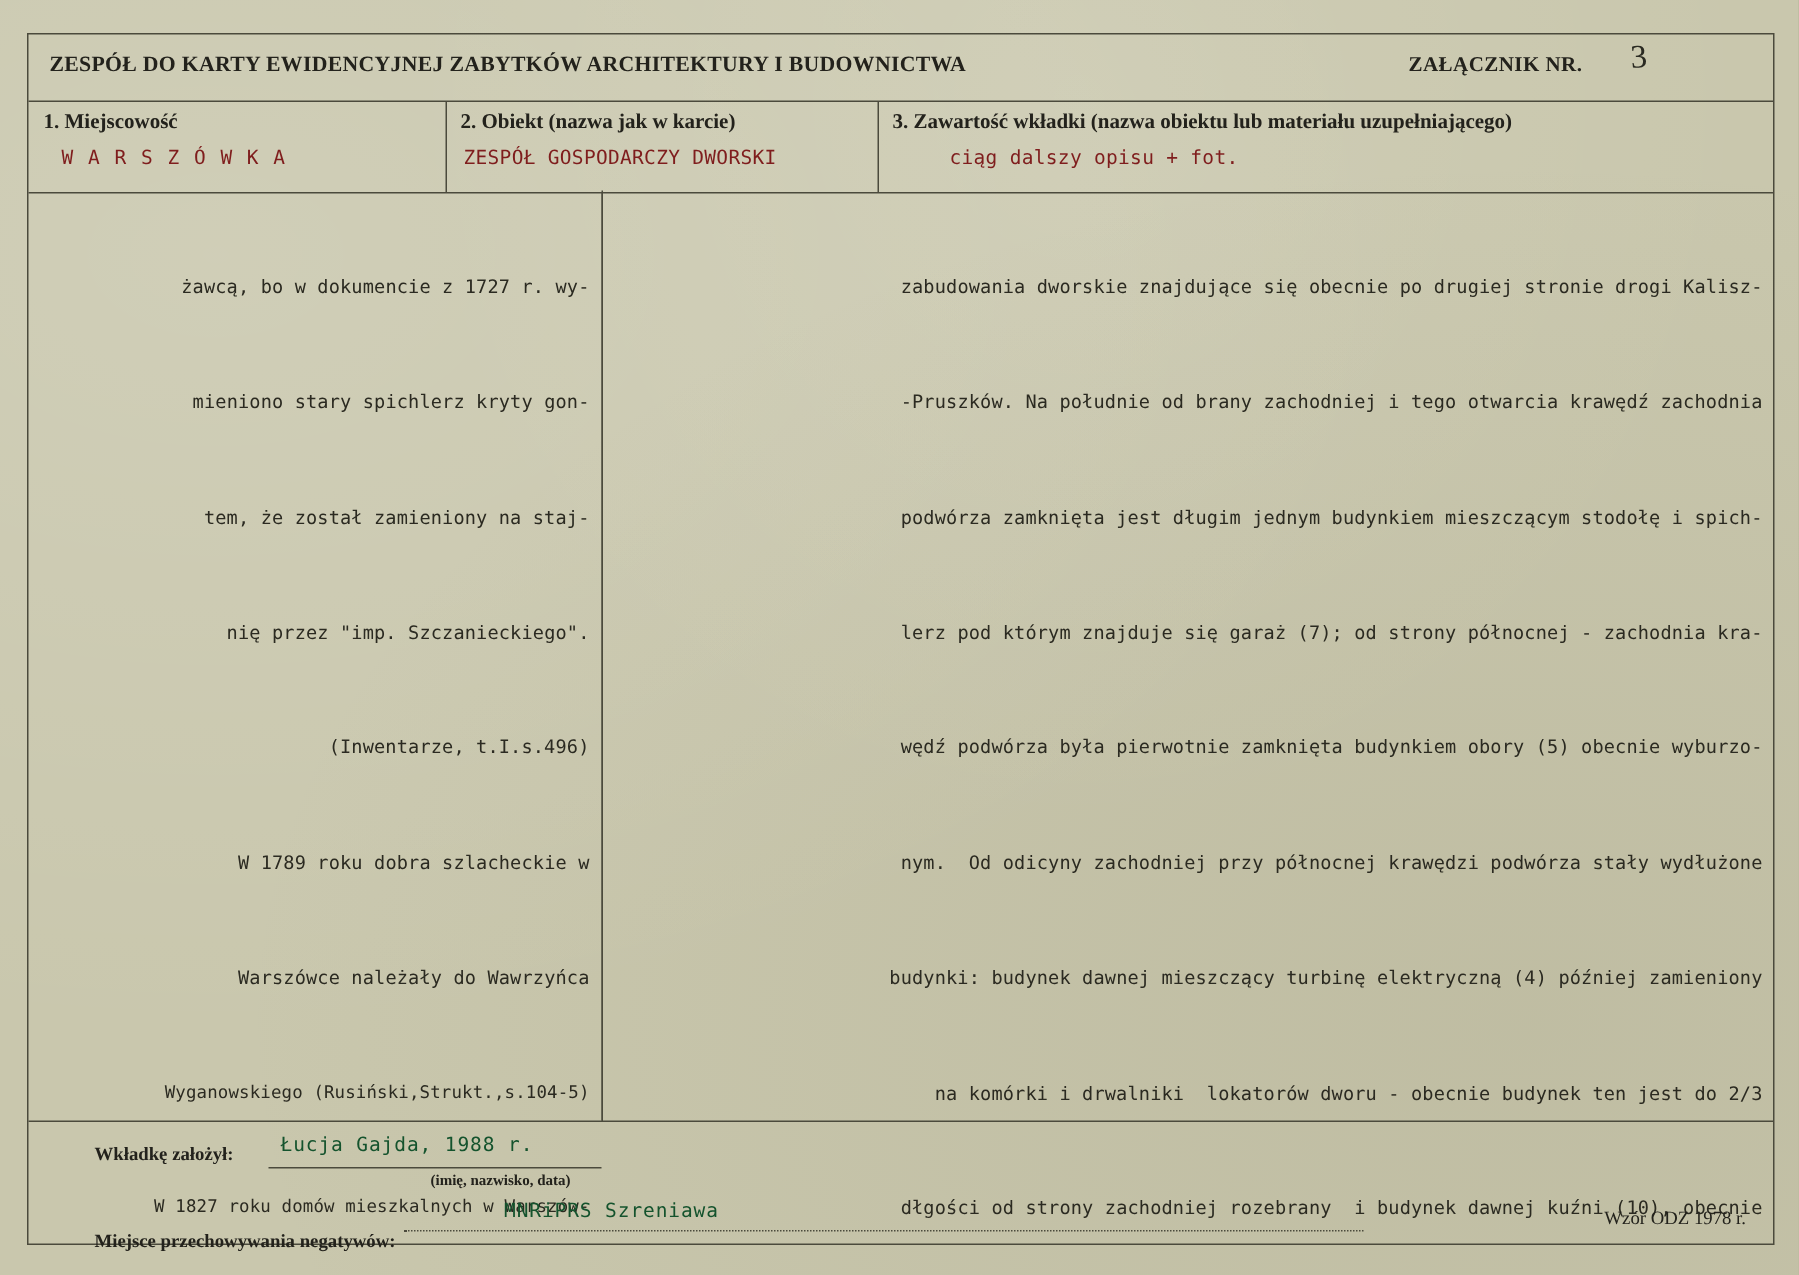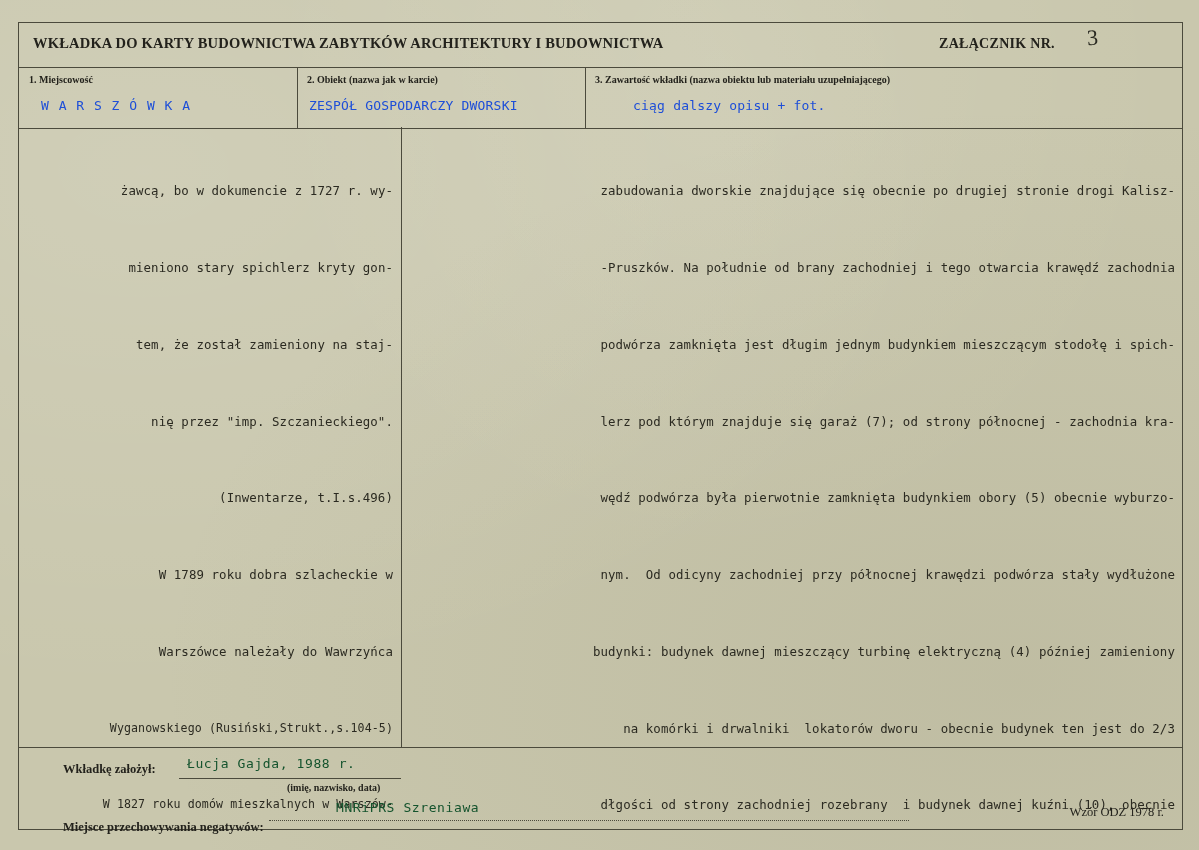--- a/index.html
+++ b/index.html
@@ -90,33 +90,33 @@
     position: absolute;
     top: 0;
     width: 0;
     height: 100%;
     border-left: 1px solid #4b4a3c;
   }
   .meta-label {
     position: absolute;
     top: 6px;
     left: 10px;
-    font-size: 10px;
+    font-size: 14px;
     font-weight: bold;
     white-space: nowrap;
     text-align: right;
   }
   .meta-value {
     position: absolute;
     top: 30px;
     left: 22px;
     font-family: "DejaVu Sans Mono", monospace;
     font-size: 13px;
     letter-spacing: 1px;
-    color: #1d4ed8;
+    color: #7f1d1d;
     white-space: nowrap;
   }
   .meta-value.tight { letter-spacing: 0.2px; }
   
   .body-area {
     position: absolute;
     left: 0;
     top: 104px;
     width: 100%;
     height: 620px;
@@ -201,21 +201,21 @@
     border-left: 1px solid #4b4a3c;
   }
 </style>
 </head>
 <body>
 
 <div class="page">
   <div class="sheet">
 
     <div class="hdr">
-      <div class="hdr-title">WKŁADKA DO KARTY BUDOWNICTWA ZABYTKÓW ARCHITEKTURY I BUDOWNICTWA</div>
+      <div class="hdr-title">ZESPÓŁ DO KARTY EWIDENCYJNEJ ZABYTKÓW ARCHITEKTURY I BUDOWNICTWA</div>
       <div class="hdr-attach">ZAŁĄCZNIK NR.</div>
       <div class="hdr-attach-num">3</div>
     </div>
 
     <div class="meta">
       <div class="meta-sep" style="left:278px;"></div>
       <div class="meta-sep" style="left:566px;"></div>
 
       <div class="meta-cell" style="left:0; width:278px;">
         <div class="meta-label">1. Miejscowość</div>

